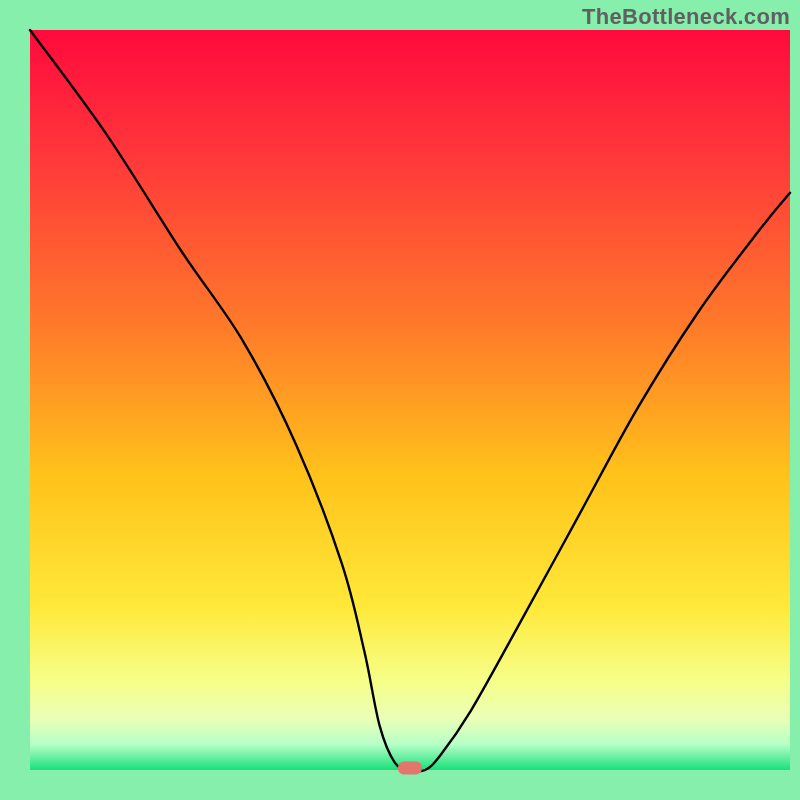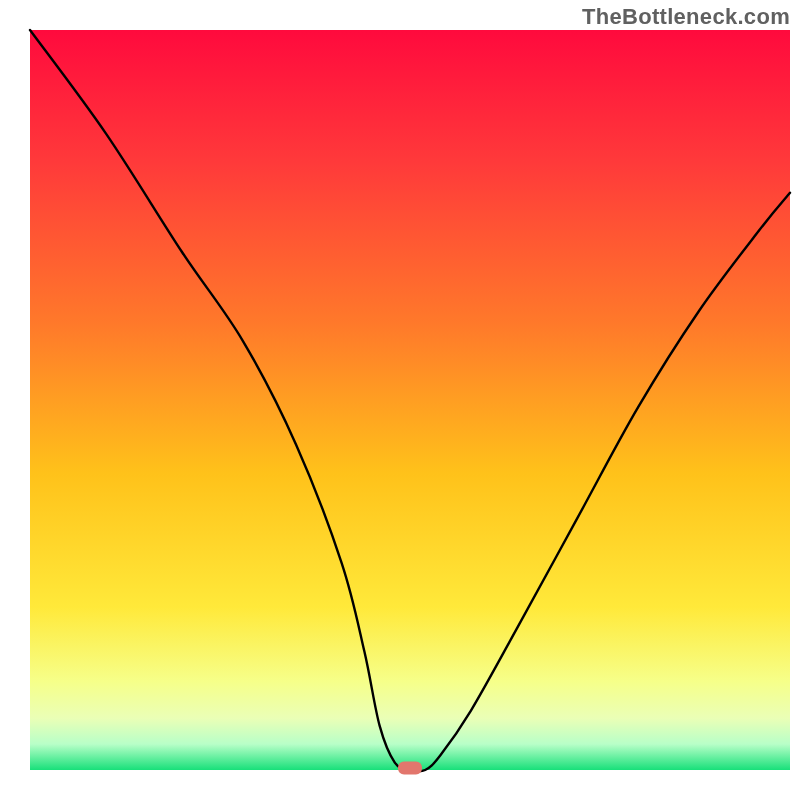--- a/index.html
+++ b/index.html
@@ -7,21 +7,21 @@
     padding: 0;
     width: 800px;
     height: 800px;
     background: #000;
     overflow: hidden;
   }
   .wrap {
     position: relative;
     width: 800px;
     height: 800px;
-    background: #ffffff;
+    background: #86efac;
   }
   .watermark {
     position: absolute;
     top: 4px;
     right: 10px;
     font-family: Arial, Helvetica, sans-serif;
     font-size: 22px;
     font-weight: 600;
     color: #606060;
     letter-spacing: 0.3px;

